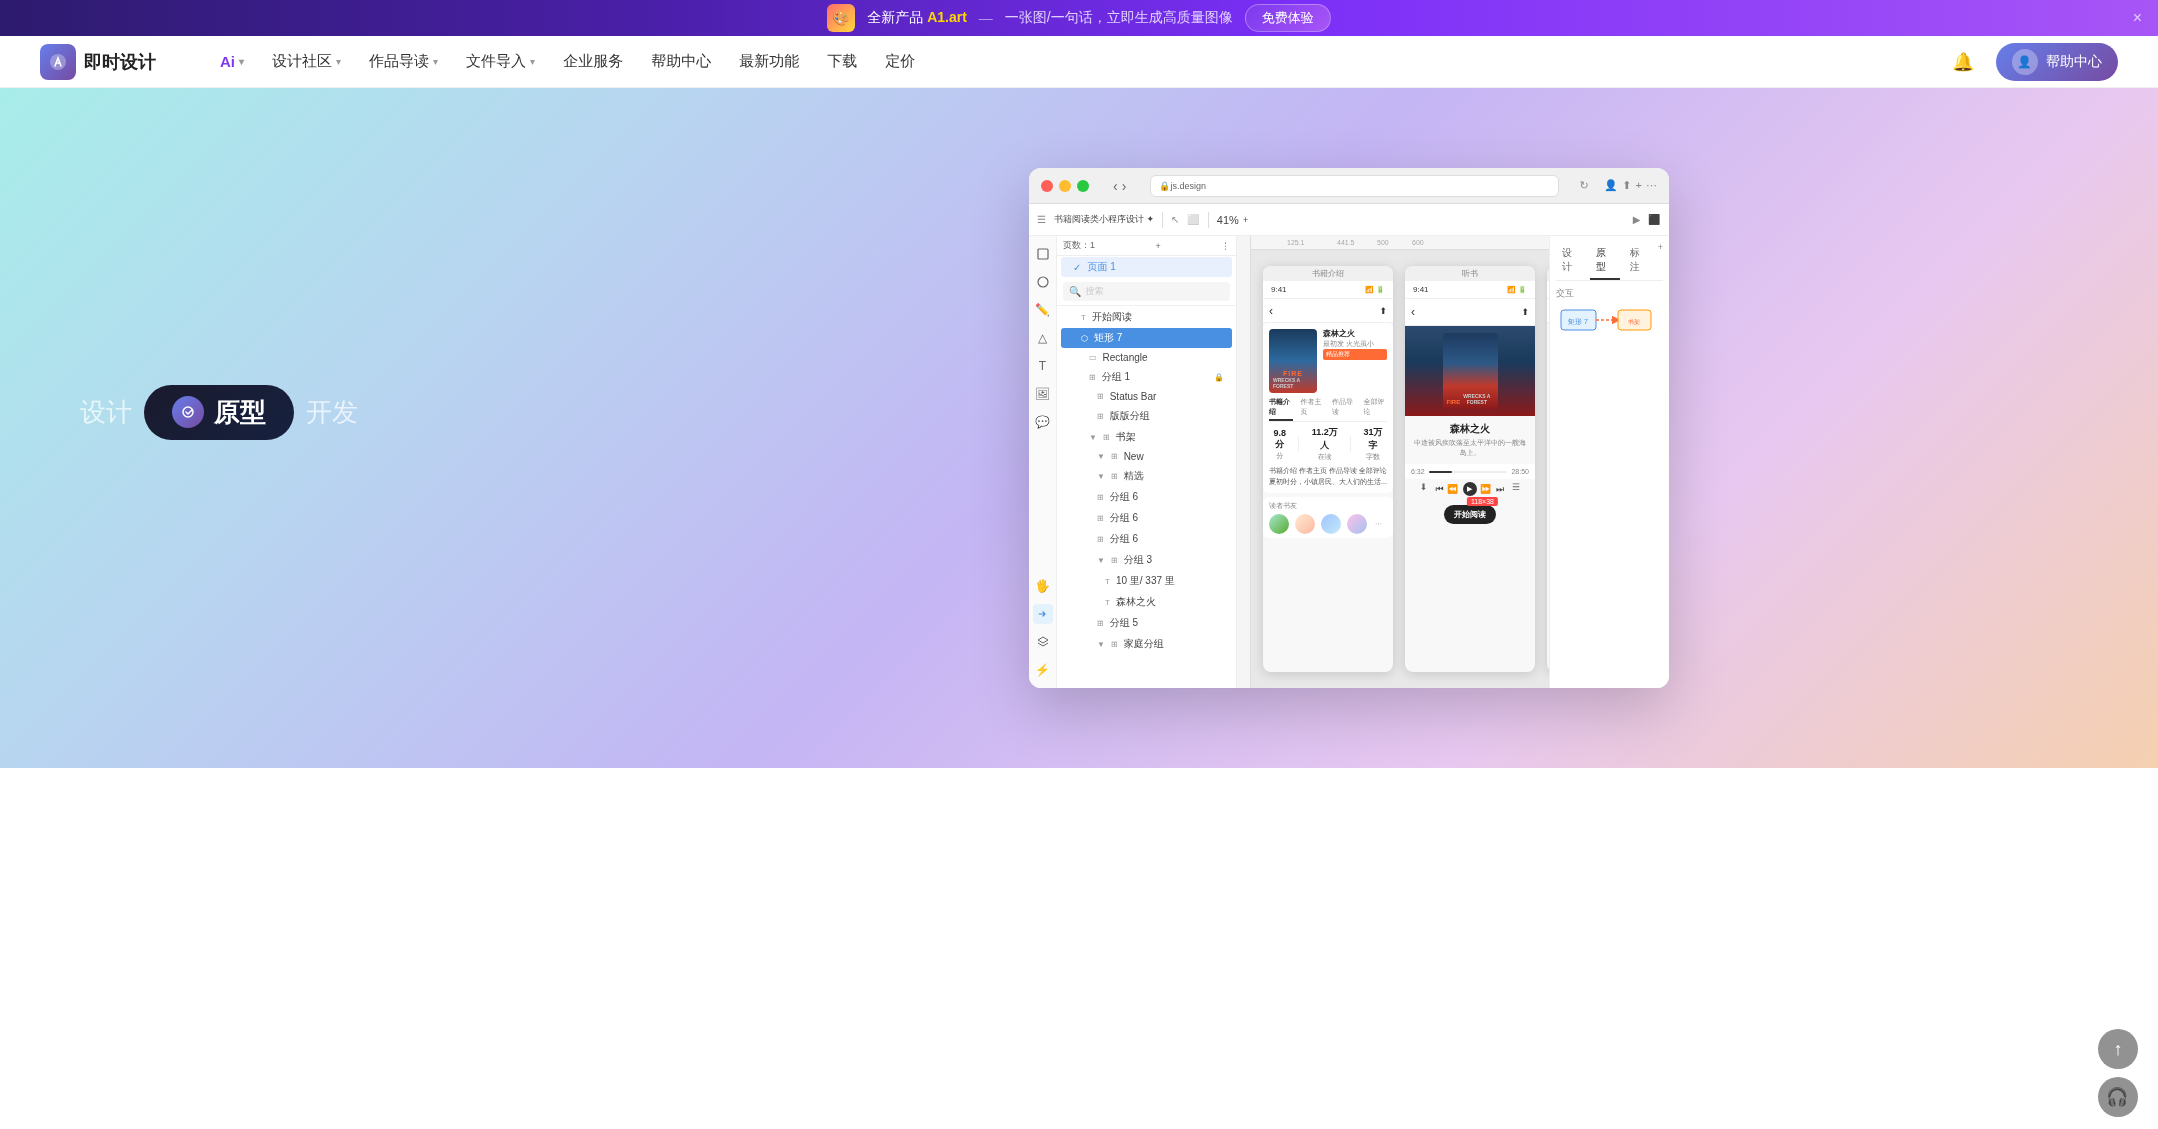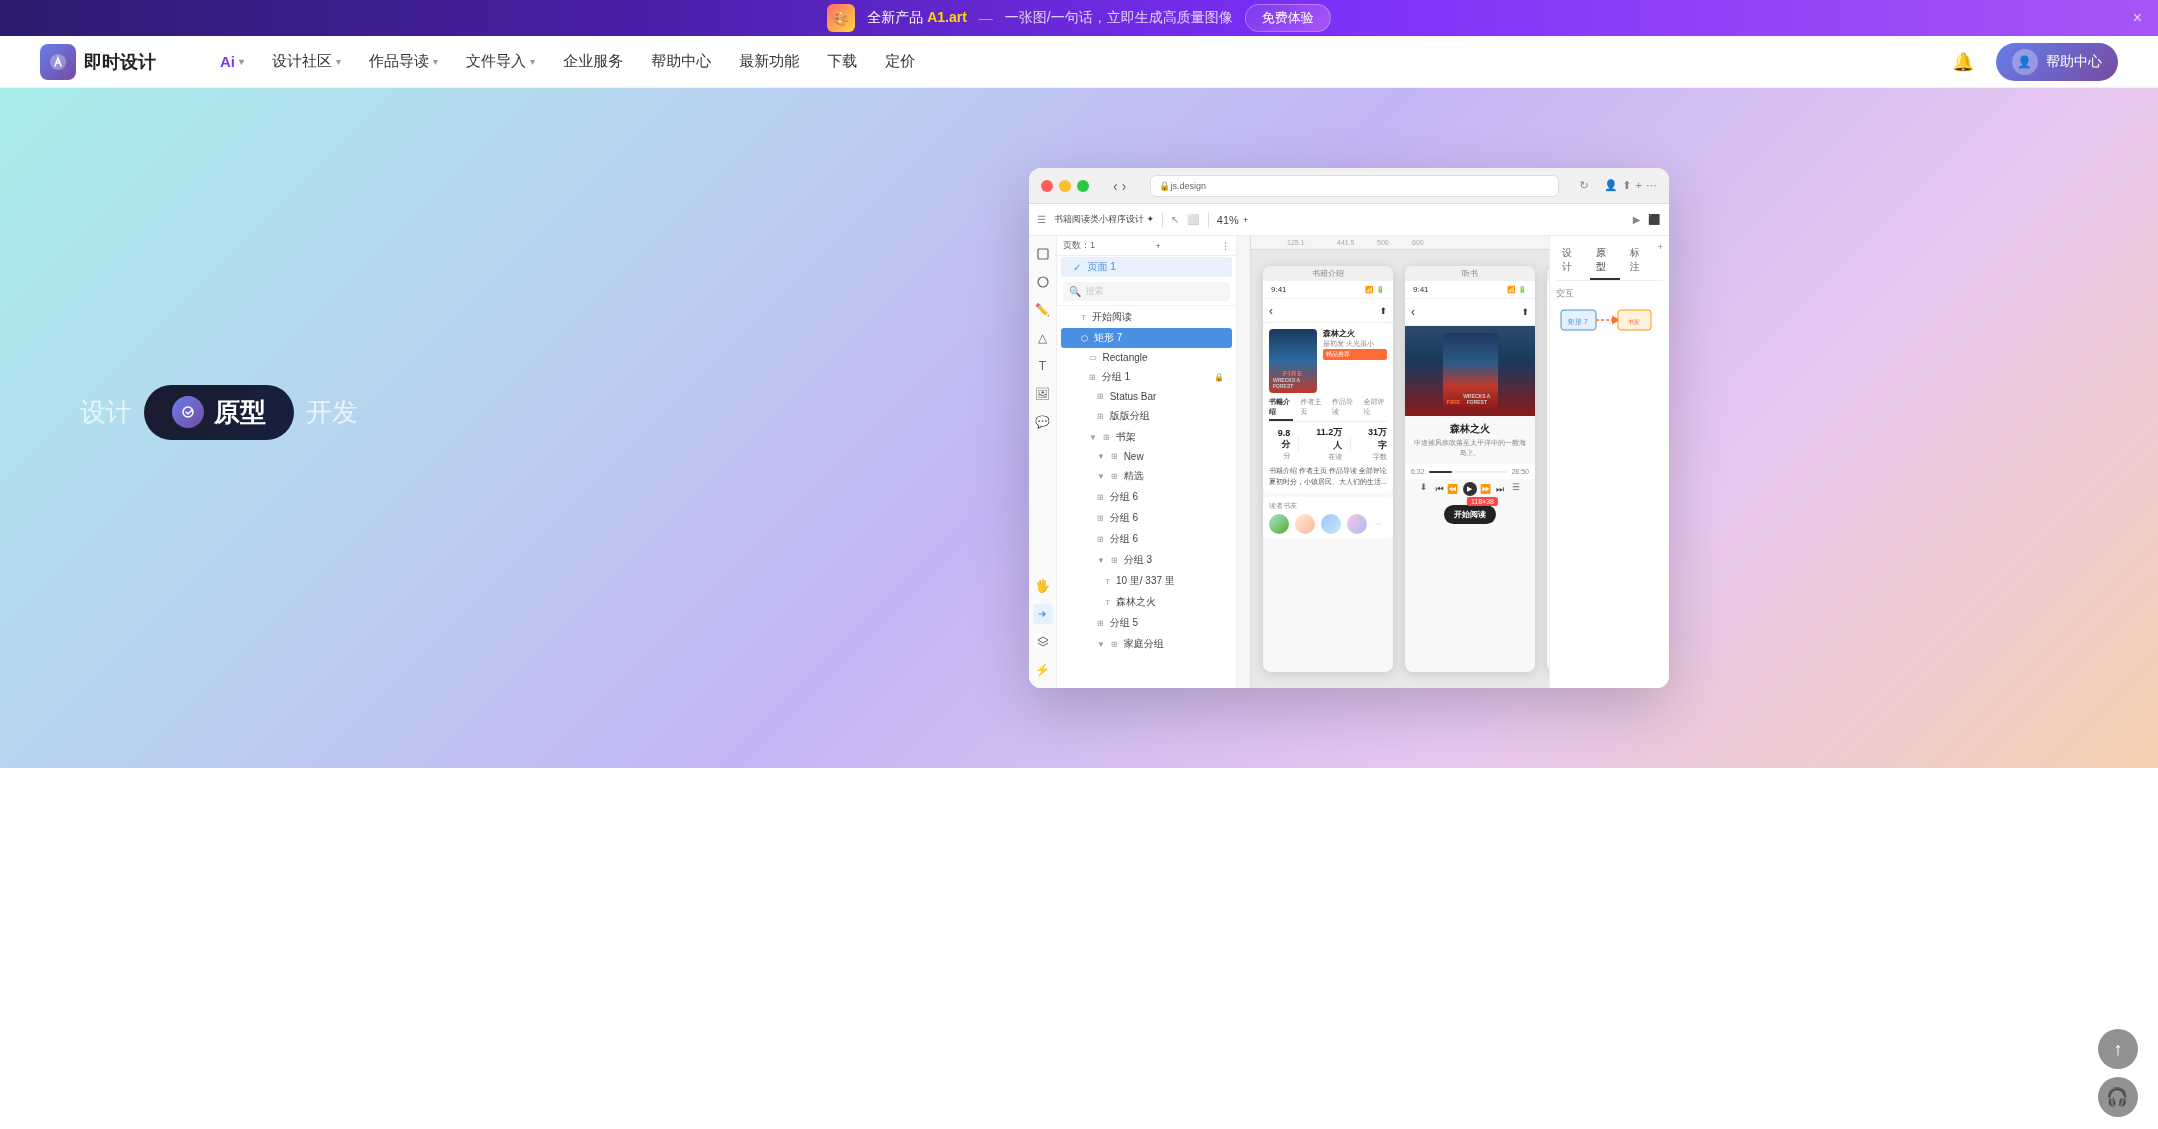--- a/index.html
+++ b/index.html
@@ -505,21 +505,21 @@
       padding: 1px 3px;
       font-size: 6px;
     }
     .rating-row {
       display: flex;
       gap: 8px;
       align-items: center;
       margin: 4px 0;
     }
     .rating-item {
-      text-align: right;
+      text-align: center;
     }
     .rating-num {
       font-size: 9px;
       font-weight: bold;
       color: #222;
     }
     .rating-label {
       font-size: 7px;
       color: #888;
     }

